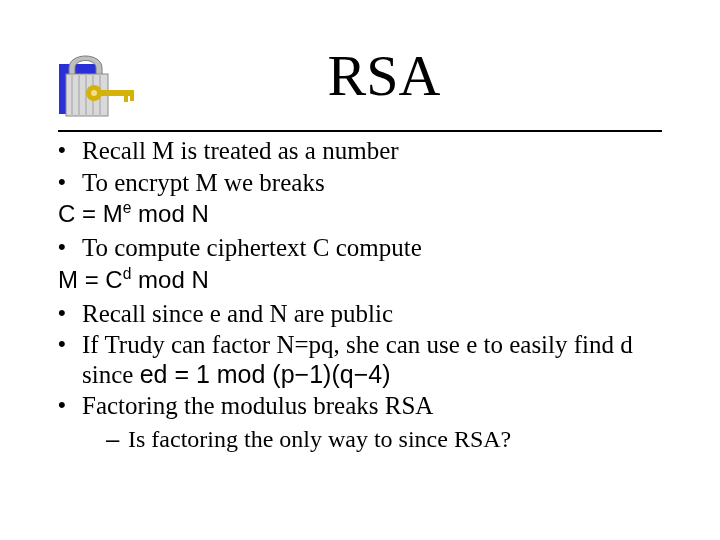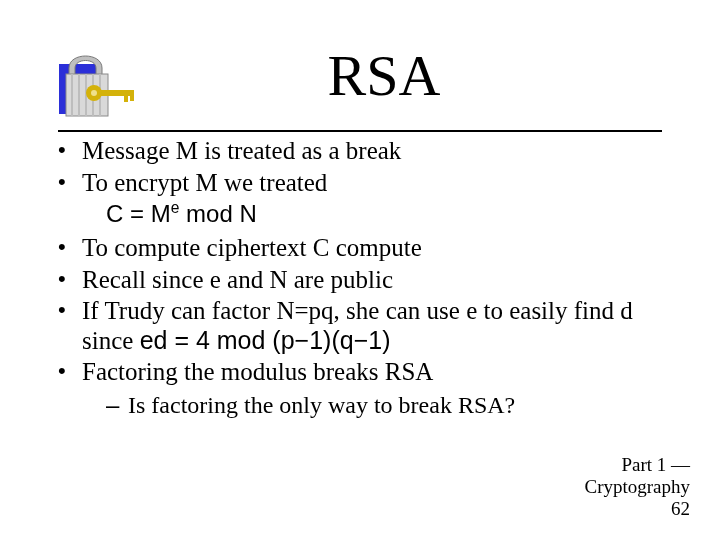--- a/index.html
+++ b/index.html
@@ -62,21 +62,20 @@
     text-align: left;
     color: #000;
     font-family: Arial, sans-serif;
     font-size: 22px;
     line-height: 1.3;
   }
   .btext {
     flex: 1;
   }
   .sub {
-    margin-left: 48px;
     font-size: 24px;
     font-family: Arial, Helvetica, sans-serif;
     line-height: 1.25;
     margin-top: 2px;
     margin-bottom: 4px;
   }
   .subdash {
     display: flex;
     margin-left: 48px;
     font-size: 24px;
@@ -131,57 +130,53 @@
   </div>
 
   <div class="title">RSA</div>
 
   <div class="rule"></div>
 
   <div class="body">
 
     <div class="bullet-row">
       <div class="dot">•</div>
-      <div class="btext">Message M is treated as a break</div>
+      <div class="btext">Recall M is treated as a number</div>
     </div>
 
     <div class="bullet-row">
       <div class="dot">•</div>
-      <div class="btext">To encrypt M we treated</div>
+      <div class="btext">To encrypt M we breaks</div>
     </div>
 
     <div class="sub">C = M<sup>e</sup> mod N</div>
 
     <div class="bullet-row">
       <div class="dot">•</div>
       <div class="btext">To compute ciphertext C compute</div>
     </div>
 
+    <div class="sub">M = C<sup>d</sup> mod N</div>
 
     <div class="bullet-row">
       <div class="dot">•</div>
       <div class="btext">Recall since e and N are public</div>
     </div>
 
     <div class="bullet-row">
       <div class="dot">•</div>
-      <div class="btext">If Trudy can factor N=pq, she can use e to easily find d since <span class="sans">ed = 4 mod (p−1)(q−1)</span></div>
+      <div class="btext">If Trudy can factor N=pq, she can use e to easily find d since <span class="sans">ed = 1 mod (p−1)(q−4)</span></div>
     </div>
 
     <div class="bullet-row">
       <div class="dot">•</div>
       <div class="btext bold">Factoring the modulus breaks RSA</div>
     </div>
 
     <div class="subdash">
       <div class="dash">–</div>
-      <div>Is factoring the only way to break RSA?</div>
+      <div>Is factoring the only way to since RSA?</div>
     </div>
 
   </div>
 
-  <div class="footer">
-    <span>Part 1 —</span><br>
-    <span>Cryptography</span><br>
-    <span>62</span>
-  </div>
 
 </div>
 
 </body></html>

